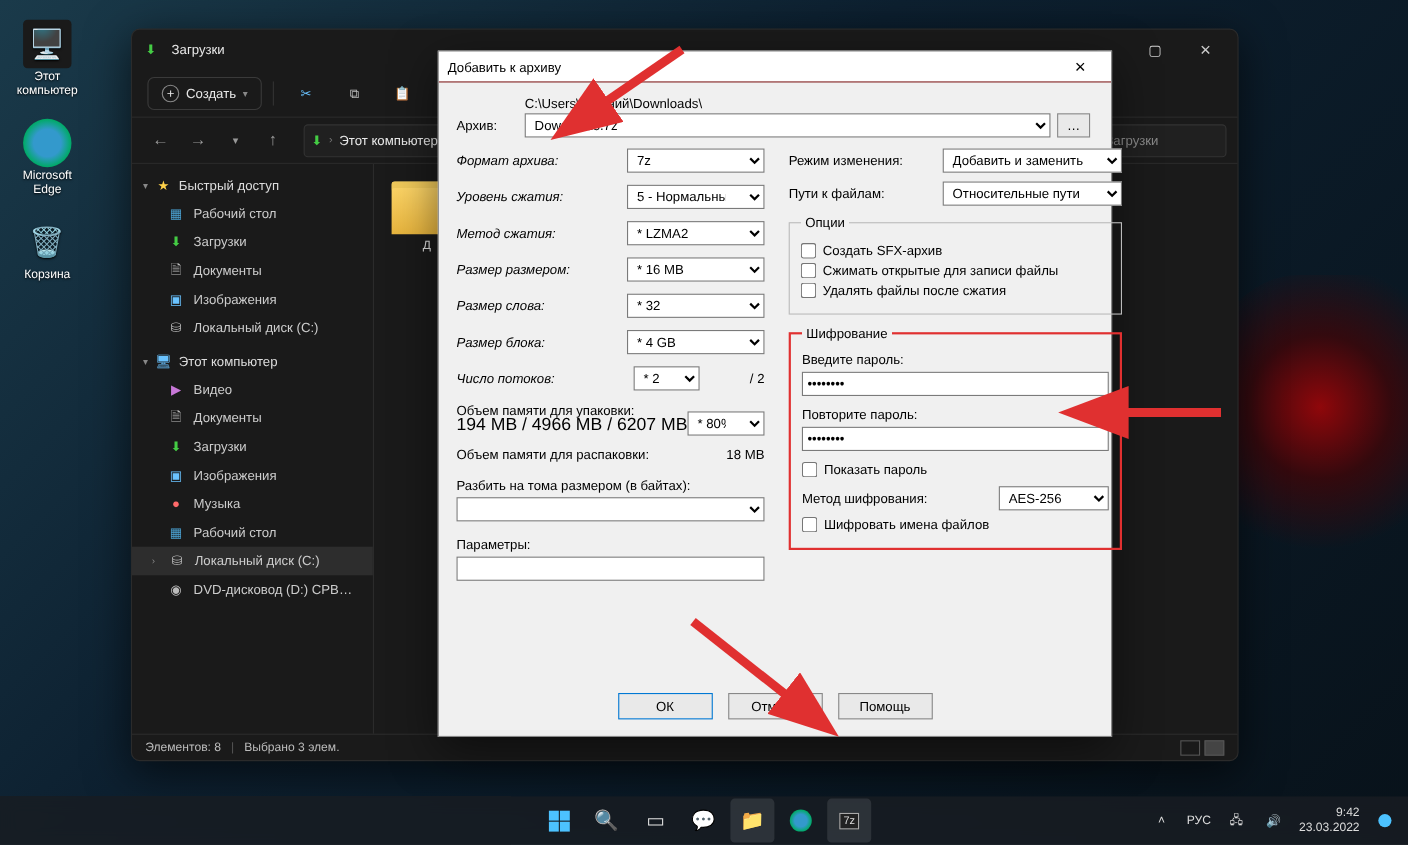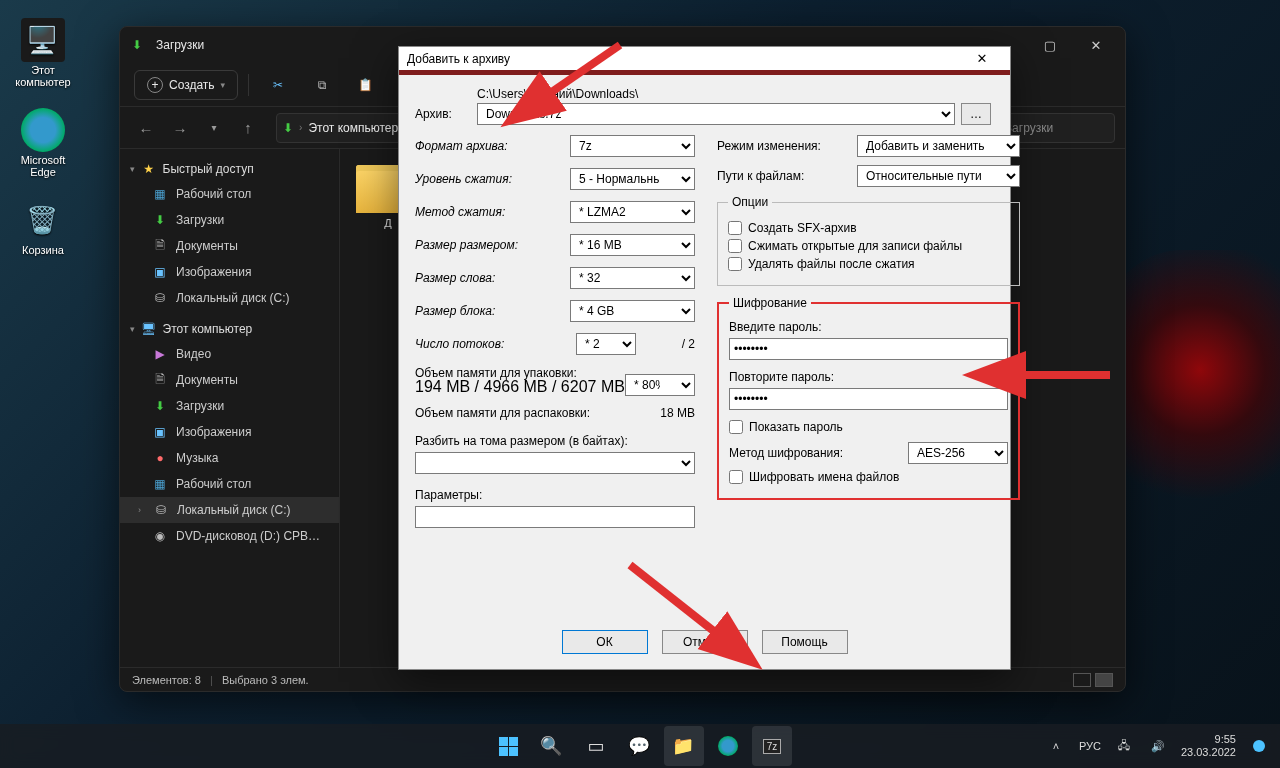--- a/index.html
+++ b/index.html
@@ -63,21 +63,21 @@
   .status .right { display:flex; gap:4px; }
   .vbtn{ width:18px; height:14px; border:1px solid #555;}
 
   
   .dialog {
     position: absolute; left: 398px; top: 46px; width: 613px; height: 624px;
     background: #f0f0f0; color:#000; border:1px solid #888;
     box-shadow: 0 12px 40px rgba(0,0,0,0.5);
     font-size: 12px;
   }
-  .dlg-title { height:28px; background:#fff; display:flex; align-items:center; padding:0 8px; border-bottom:5px solid #7f1d1d;}
+  .dlg-title { height:28px; background:#fff; display:flex; align-items:center; padding:0 8px; border-bottom:1px solid #7f1d1d;}
   .dlg-title .t { flex:1; font-size:12px;}
   .dlg-x { width:40px; height:24px; display:flex; align-items:center; justify-content:center; font-size:13px;}
   .dlg-body { padding: 12px 16px 8px; position:relative; height: calc(100% - 28px - 46px);}
   .row { display:flex; align-items:center; margin-bottom:10px; }
   .lbl { width:155px; font-size:12px;font-style:italic; }
   .lbl-sm { width:140px; font-size:12px; }
   select, input[type=text], input[type=password] {
     border:1px solid #7a7a7a; background:#fff; height:22px; font-size:12px; padding:1px 4px;
   }
   select { padding-right:18px; }
@@ -464,20 +464,20 @@
         <span>˄</span>
       </div>
     <div>РУС</div>
     <div class="tray-ico">
         <span>🖧</span>
       </div>
     <div class="tray-ico">
         <span>🔊</span>
       </div>
     <div class="clock">
-      <div>9:55</div>
+      <div>9:42</div>
       <div>23.03.2022</div>
     </div>
     <div class="tray-ico">
         <span style="width:12px;height:12px;border-radius:50%;background:#4cc2ff;display:block"></span>
       </div>
   </div>
 </div>
 
 </body></html>

